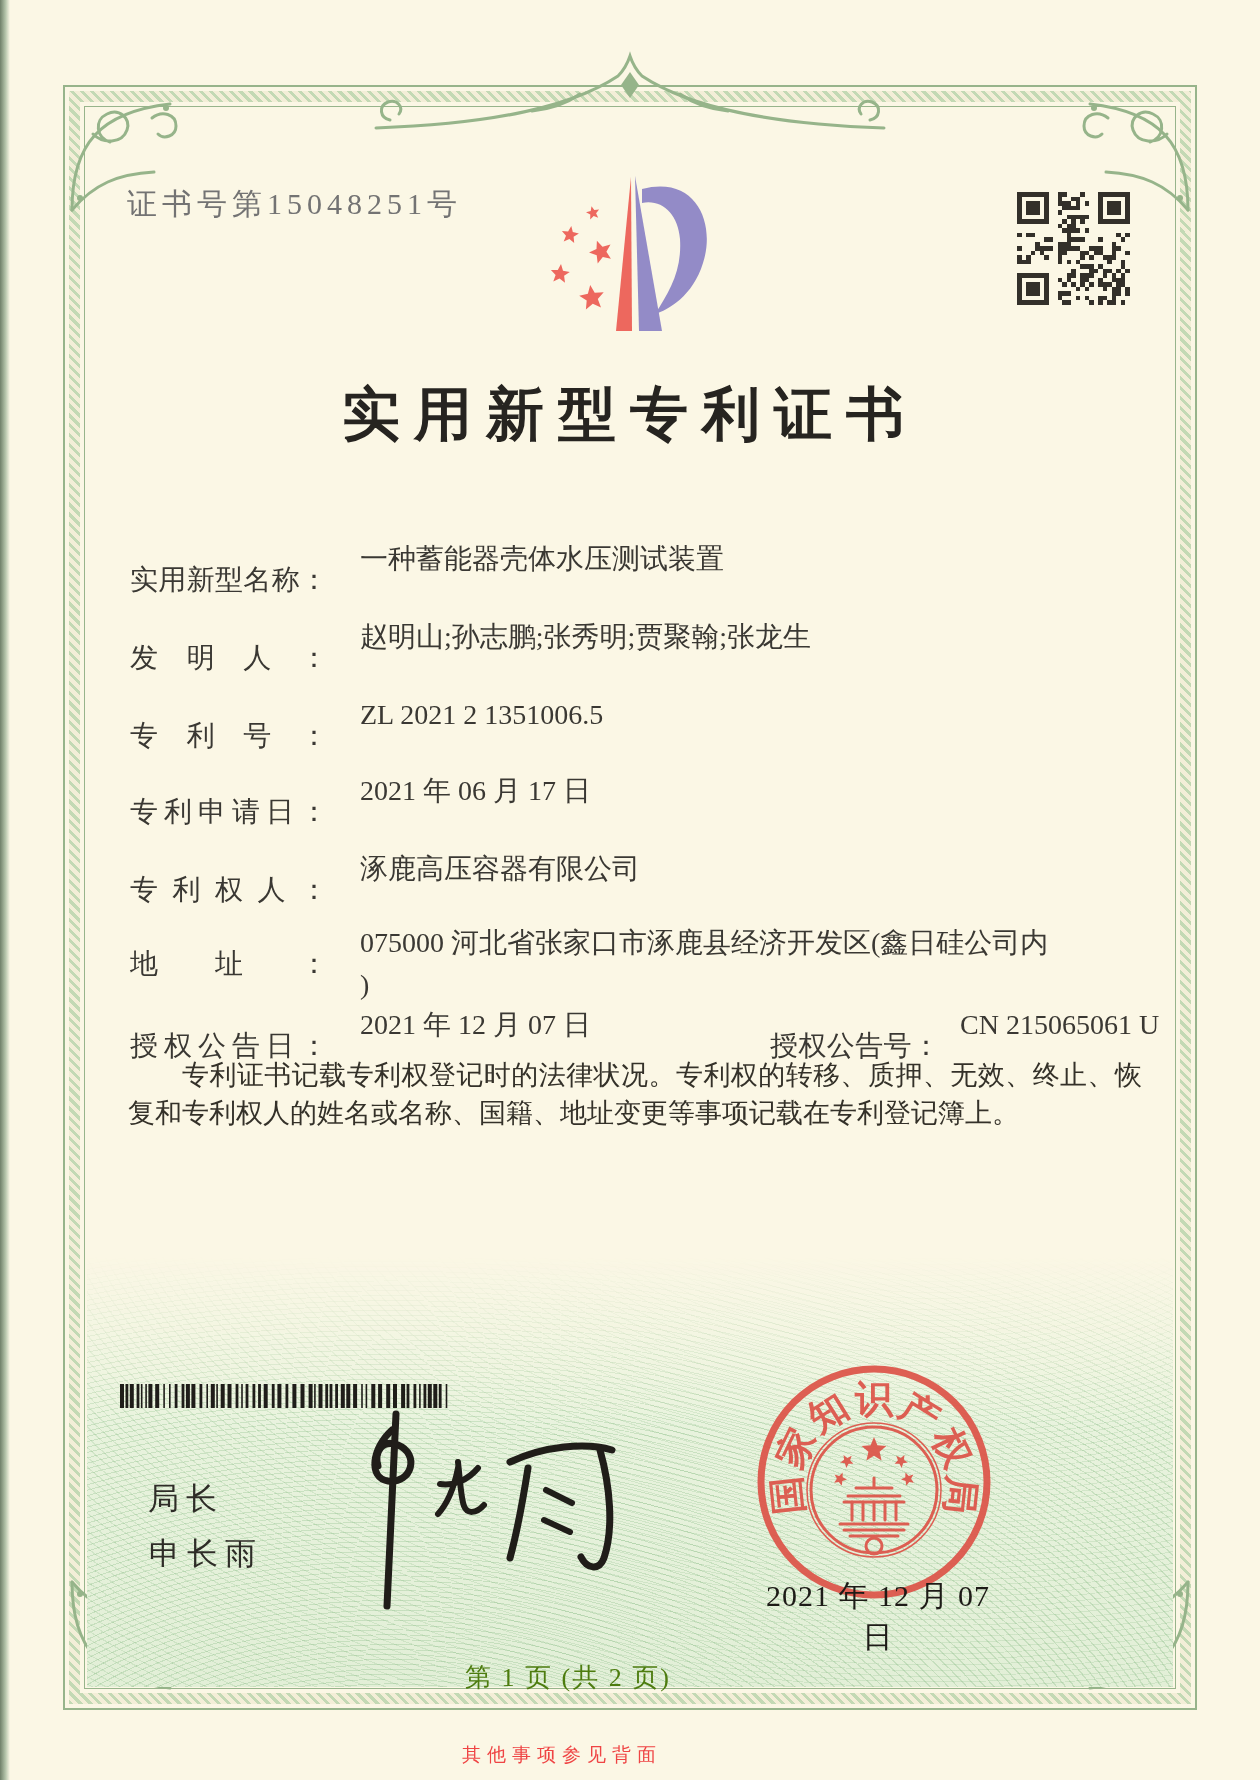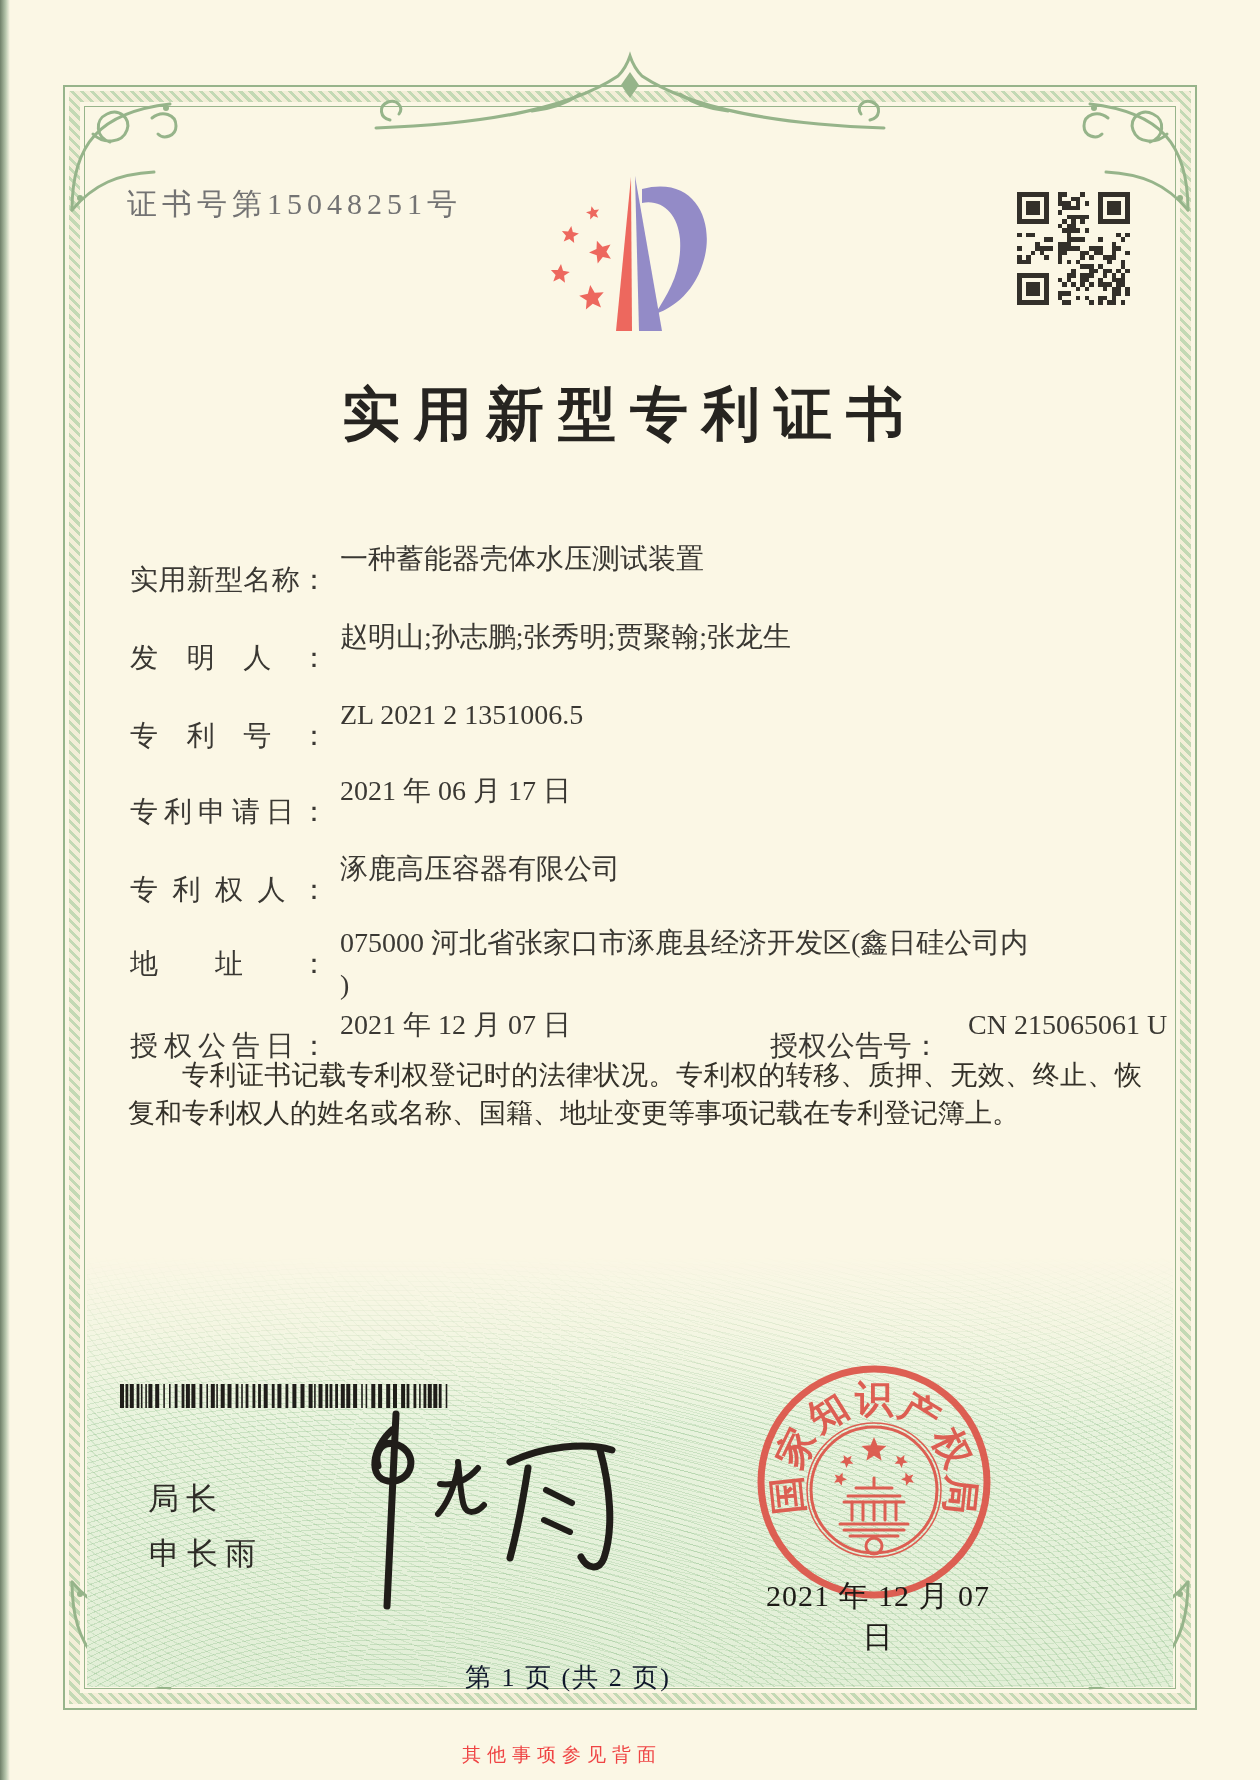--- a/index.html
+++ b/index.html
@@ -40,43 +40,43 @@
   
   .certno{position:absolute;left:127px;top:184px;font-size:30px;letter-spacing:5px;color:#737373;}
   .logo{position:absolute;left:520px;top:163px;width:200px;height:178px;}
   .qr{position:absolute;left:1017px;top:192px;width:113px;height:113px;}
   .title{position:absolute;left:0;width:1260px;top:376px;text-align:center;
     font-size:58px;font-weight:700;letter-spacing:14px;color:#262420;}
 
   
   .row{position:absolute;left:130px;font-size:28px;color:#3a3833;white-space:nowrap;}
   .row .lab{display:inline-block;width:198px;text-align:justify;text-align-last:justify;vertical-align:top;margin-top:23px;}
-  .row .val{display:inline-block;margin-left:12px;vertical-align:top;white-space:pre-line;max-width:830px;line-height:42px;}
+  .row .val{display:inline-block;margin-left:32px;vertical-align:top;white-space:pre-line;max-width:830px;line-height:42px;}
   .r1{top:538px}.r2{top:616px}.r3{top:694px}.r4{top:770px}.r5{top:848px}
   .r6{top:922px}.r7{top:1004px}
   .pair2{position:absolute;left:640px;top:0;}
   .pair2 .lab{width:170px;}
-  .pair2 .val{margin-left:28px;}
+  .pair2 .val{margin-left:20px;}
 
   
   .paras{position:absolute;left:128px;top:1056px;width:1014px;
     font-size:27px;line-height:38px;text-align:justify;color:#343129;}
   .paras p{margin:0 0 7px 0;text-indent:2em;}
 
   
   .barcode{position:absolute;left:120px;top:1384px;width:332px;height:24px;}
   .signer-title{position:absolute;left:148px;top:1478px;font-size:31px;letter-spacing:7px;color:#2e2c27;}
   .signer-name{position:absolute;left:149px;top:1533px;font-size:31px;letter-spacing:7px;color:#2e2c27;}
   .signature{position:absolute;left:330px;top:1406px;width:300px;height:215px;}
   .seal{position:absolute;left:752px;top:1360px;width:244px;height:244px;opacity:.92;}
   .seal-char{font-size:38px;font-weight:700;fill:#dd5348;font-family:"Liberation Serif","DejaVu Serif",serif;}
   .seal-date{position:absolute;left:752px;top:1576px;width:252px;text-align:center;
     font-size:30px;letter-spacing:1px;color:#1d1b17;}
   .footer-page{position:absolute;left:0;width:1136px;top:1660px;text-align:center;
-    font-size:26px;letter-spacing:2px;color:#0f172a;}
+    font-size:26px;letter-spacing:2px;color:#4d7c0f;}
   .back-note{position:absolute;left:0;width:1124px;top:1742px;text-align:center;
     font-size:19px;letter-spacing:6px;color:#ef4444;}
 </style>
 </head>
 <body>
 
 <div class="scan-edge"></div>
 
 <div class="frame-outer"></div>
 <div class="frame-band"></div>

